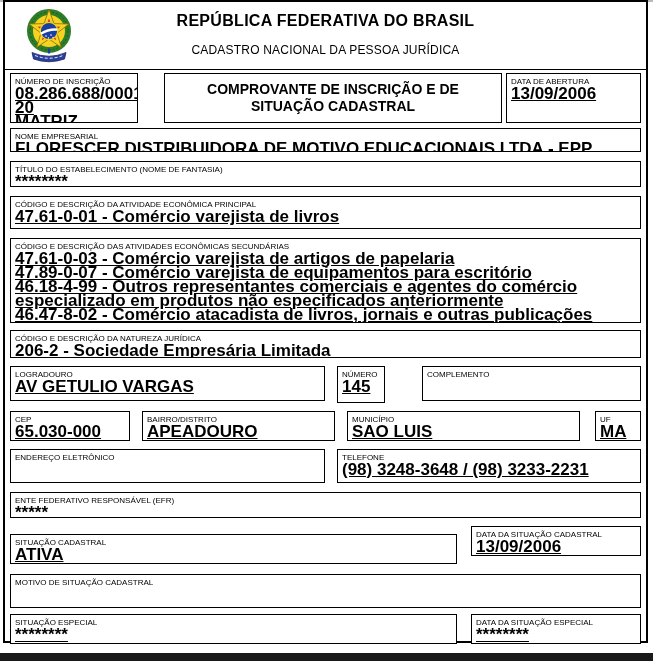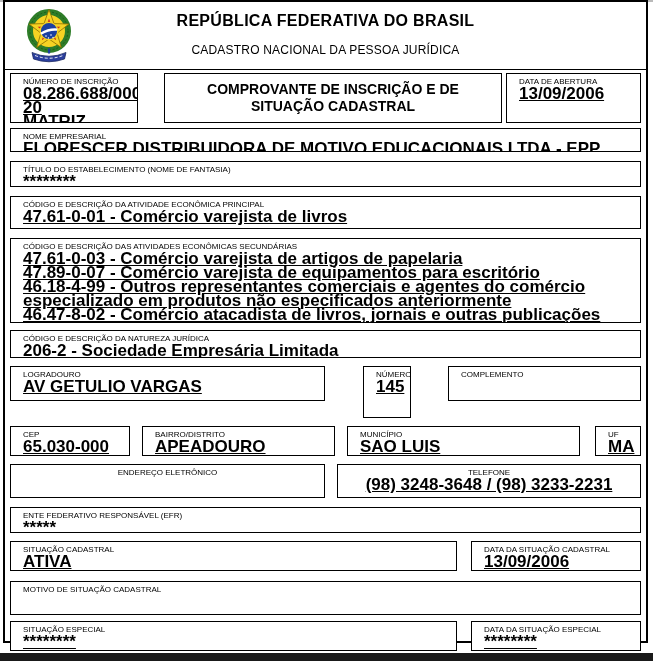--- a/index.html
+++ b/index.html
@@ -15,21 +15,21 @@
   }
   .header{height:67px;border-bottom:1px solid #000;position:relative;}
   .emblem{position:absolute;left:15px;top:3px;}
   .titles{text-align:center;padding-top:10px;}
   .title{font-size:16px;font-weight:bold;letter-spacing:.3px;}
   .subtitle{font-size:12px;margin-top:13px;letter-spacing:.2px;}
   .content{padding:3px 5px 0 5px;}
   .row{display:flex;}
   .box{
     border:1px solid #000;box-sizing:border-box;
-    padding:2px 12px;background:#fff;overflow:hidden;
+    padding:2px 4px;background:#fff;overflow:hidden;
   }
   .lbl{font-size:8px;line-height:11px;white-space:nowrap;}
   .val{font-size:17px;font-weight:bold;line-height:14px;text-decoration:underline;}
   .flex1{flex:1;}
   .center-title{
     display:flex;align-items:center;justify-content:center;text-align:center;
     font-size:14px;font-weight:bold;line-height:17px;padding:2px 24px;
   }
   .bottom-bar{position:absolute;left:0;top:653px;width:653px;height:8px;background:#1a1a1a;}
 </style>
@@ -113,21 +113,21 @@
         <div class="lbl">CÓDIGO E DESCRIÇÃO DA NATUREZA JURÍDICA</div>
         <div class="val">206-2 - Sociedade Empresária Limitada</div>
       </div>
     </div>
 
     <div class="row" style="margin-bottom:8px;gap:12px;">
       <div class="box" style="width:315px;height:35px;">
         <div class="lbl">LOGRADOURO</div>
         <div class="val">AV GETULIO VARGAS</div>
       </div>
-      <div class="box" style="width:48px;height:52px;margin-left:26px;">
+      <div class="box" style="width:48px;height:37px;margin-left:0;">
         <div class="lbl">NÚMERO</div>
         <div class="val">145</div>
       </div>
       <div class="box flex1" style="height:35px;margin-left:25px;">
         <div class="lbl">COMPLEMENTO</div>
         <div class="val"></div>
       </div>
     </div>
 
     <div class="row" style="margin-bottom:8px;">
@@ -142,40 +142,40 @@
       <div class="box" style="width:233px;height:30px;margin-left:12px;">
         <div class="lbl">MUNICÍPIO</div>
         <div class="val">SAO LUIS</div>
       </div>
       <div class="box flex1" style="height:30px;margin-left:15px;">
         <div class="lbl">UF</div>
         <div class="val">MA</div>
       </div>
     </div>
 
-    <div class="row" style="margin-bottom:9px;text-align:center;">
+    <div class="row" style="margin-bottom:9px;">
       <div class="box" style="width:315px;height:34px;">
         <div class="lbl">ENDEREÇO ELETRÔNICO</div>
         <div class="val"></div>
       </div>
       <div class="box flex1" style="height:34px;margin-left:12px;">
         <div class="lbl">TELEFONE</div>
         <div class="val">(98) 3248-3648 / (98) 3233-2231</div>
       </div>
     </div>
 
     <div class="row" style="margin-bottom:8px;">
       <div class="box flex1" style="height:26px;">
         <div class="lbl">ENTE FEDERATIVO RESPONSÁVEL (EFR)</div>
         <div class="val">*****</div>
       </div>
     </div>
 
     <div class="row" style="margin-bottom:10px;">
-      <div class="box" style="width:447px;height:30px;">
+      <div class="box" style="width:447px;height:30px;margin-top:8px;">
         <div class="lbl">SITUAÇÃO CADASTRAL</div>
         <div class="val">ATIVA</div>
       </div>
       <div class="box flex1" style="height:30px;margin-left:14px;">
         <div class="lbl">DATA DA SITUAÇÃO CADASTRAL</div>
         <div class="val">13/09/2006</div>
       </div>
     </div>
 
     <div class="row" style="margin-bottom:6px;">

